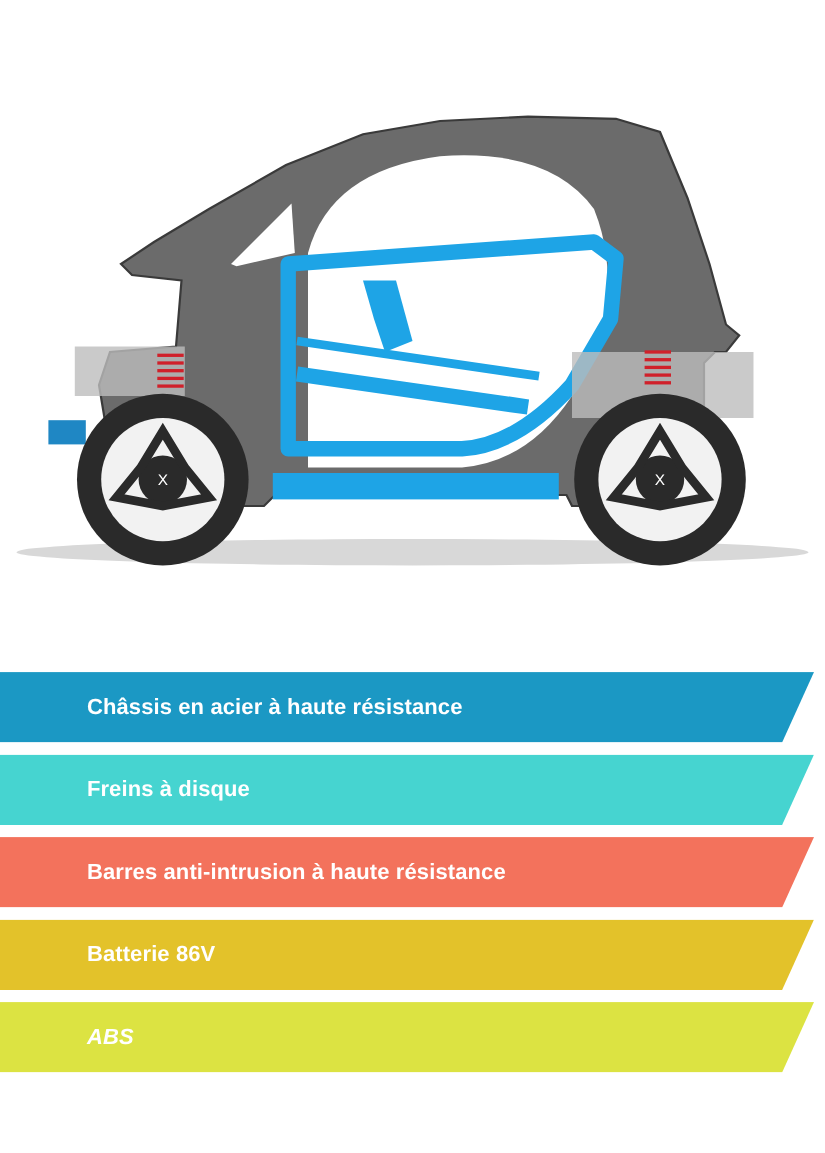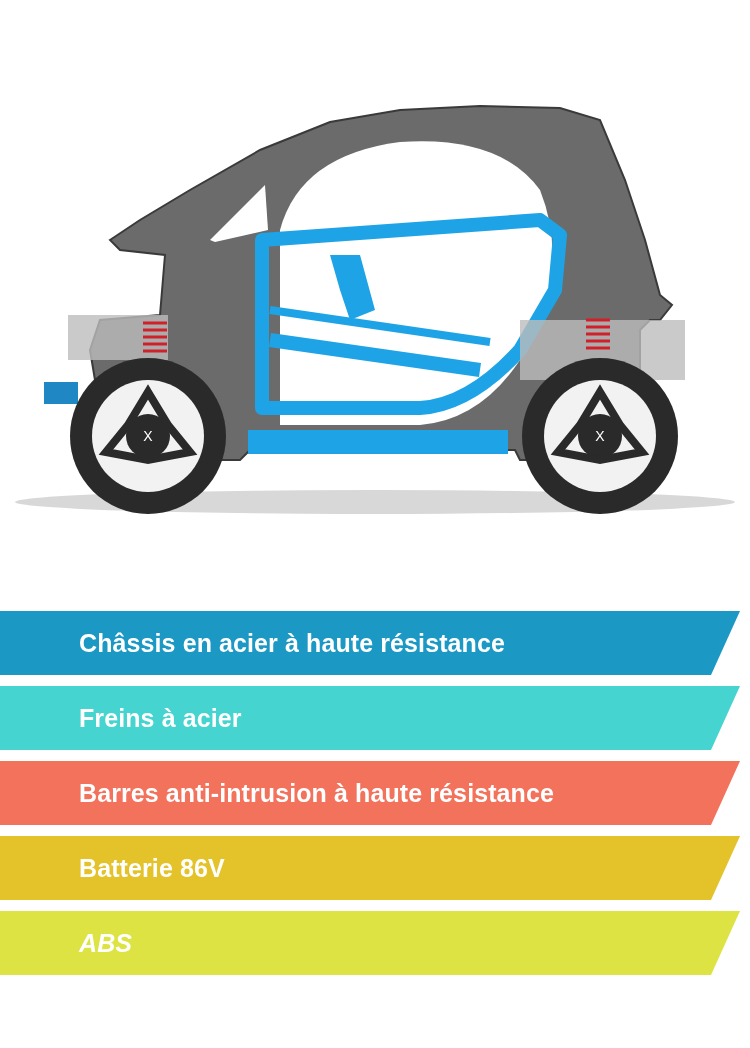--- a/index.html
+++ b/index.html
@@ -2,21 +2,21 @@
 <html><head>
 <meta charset="utf-8">
 <style>
   html, body { margin: 0; padding: 0; background: #ffffff; }
   body { width: 750px; height: 1048px; position: relative; overflow: hidden; font-family: "Liberation Sans", "DejaVu Sans", sans-serif; }
   .car-figure { position: absolute; left: 0; top: 80px; width: 750px; height: 450px; }
   .car-figure svg { width: 750px; height: 450px; display: block; }
   .banner { position: absolute; left: 0; width: 740px; height: 64px;
             clip-path: polygon(0 0, 100% 0, 711px 100%, 0 100%); }
   .banner-label { position: absolute; left: 79px; top: 0; height: 64px; line-height: 64px;
-                  color: #ffffff; font-size: 25px; font-weight: bold; letter-spacing: 0.1px; white-space: nowrap; }
+                  color: #ffffff; font-size: 20px; font-weight: bold; letter-spacing: 0.1px; white-space: nowrap; }
 </style>
 </head>
 <body>
 
 <div class="car-figure">
   <svg viewBox="0 0 750 450" xmlns="http://www.w3.org/2000/svg">
 
     <ellipse cx="375" cy="422" rx="360" ry="12" fill="#d8d8d8"></ellipse>
 
     <path d="M110 160 L140 140 L190 110 L260 70 L330 42 L400 30 L480 26 L560 28 L600 40 L625 100 L645 160 L660 215 L672 225 L660 240 L650 240 L640 250 L640 380 L520 380 L515 370 L250 370 L240 380 L150 380 L100 330 L90 270 L100 240 L160 235 L165 175 L120 170 Z" fill="#6b6b6b" stroke="#3a3a3a" stroke-width="2"></path>
@@ -66,21 +66,21 @@
       <path d="M600 312 L620 345 L642 372 L600 380 L558 372 L580 345 Z" fill="none" stroke="#2a2a2a" stroke-width="8"></path>
       <text x="600" y="361" font-size="14" fill="#ffffff" text-anchor="middle" font-family="Liberation Sans, sans-serif">X</text>
     </g>
   </svg>
 </div>
 
 <div class="banner" style="top:611px; background:#1b98c4;">
   <span class="banner-label">Châssis en acier à haute résistance</span>
 </div>
 <div class="banner" style="top:686px; background:#46d4d0;">
-  <span class="banner-label">Freins à acier</span>
+  <span class="banner-label">Freins à disque</span>
 </div>
 <div class="banner" style="top:761px; background:#f3725c;">
   <span class="banner-label">Barres anti-intrusion à haute résistance</span>
 </div>
 <div class="banner" style="top:836px; background:#e3c22a;">
   <span class="banner-label">Batterie 86V</span>
 </div>
 <div class="banner" style="top:911px; background:#dce342;font-style:italic;">
   <span class="banner-label">ABS</span>
 </div>

